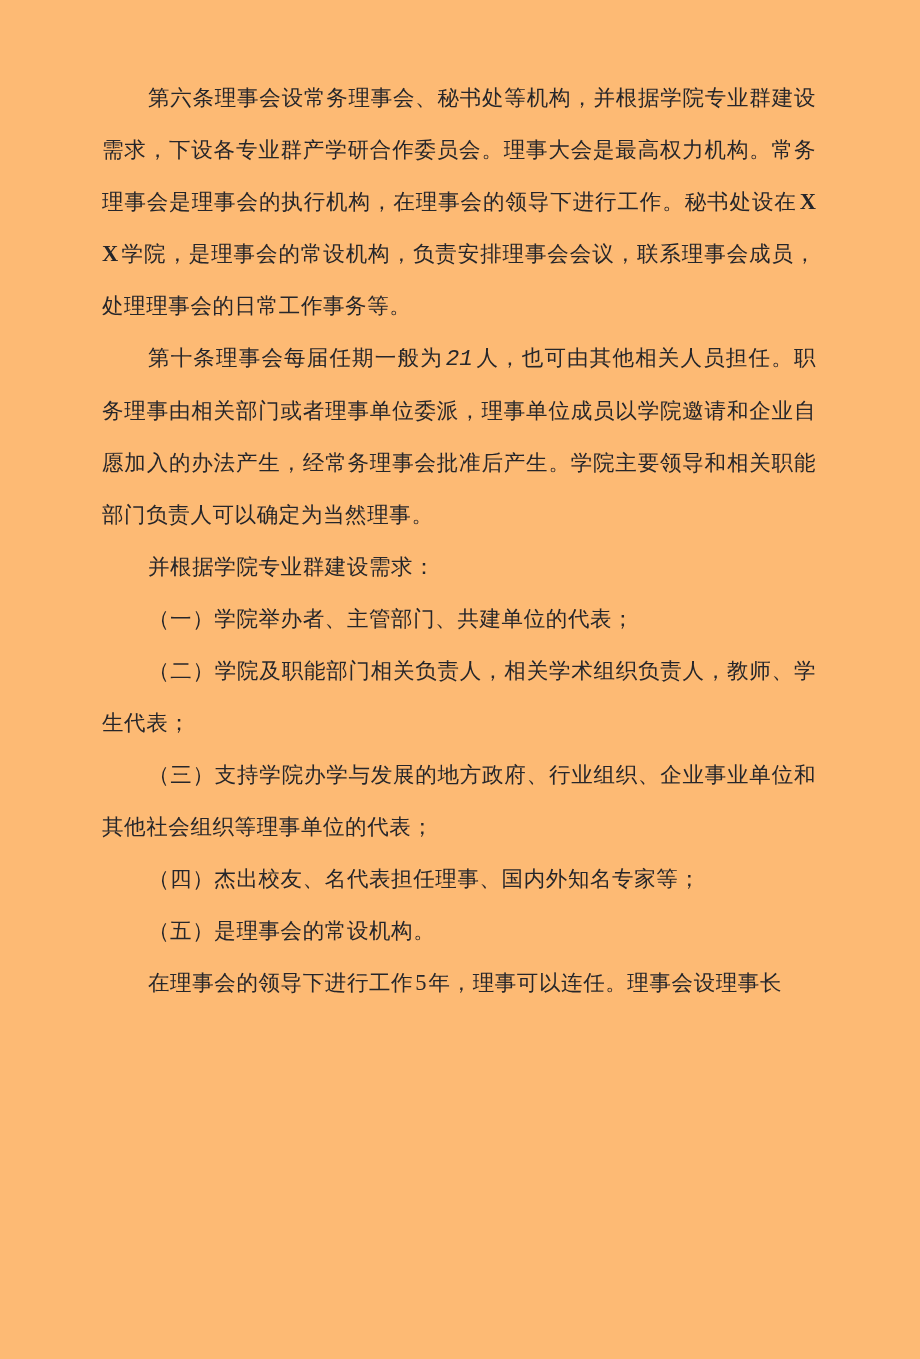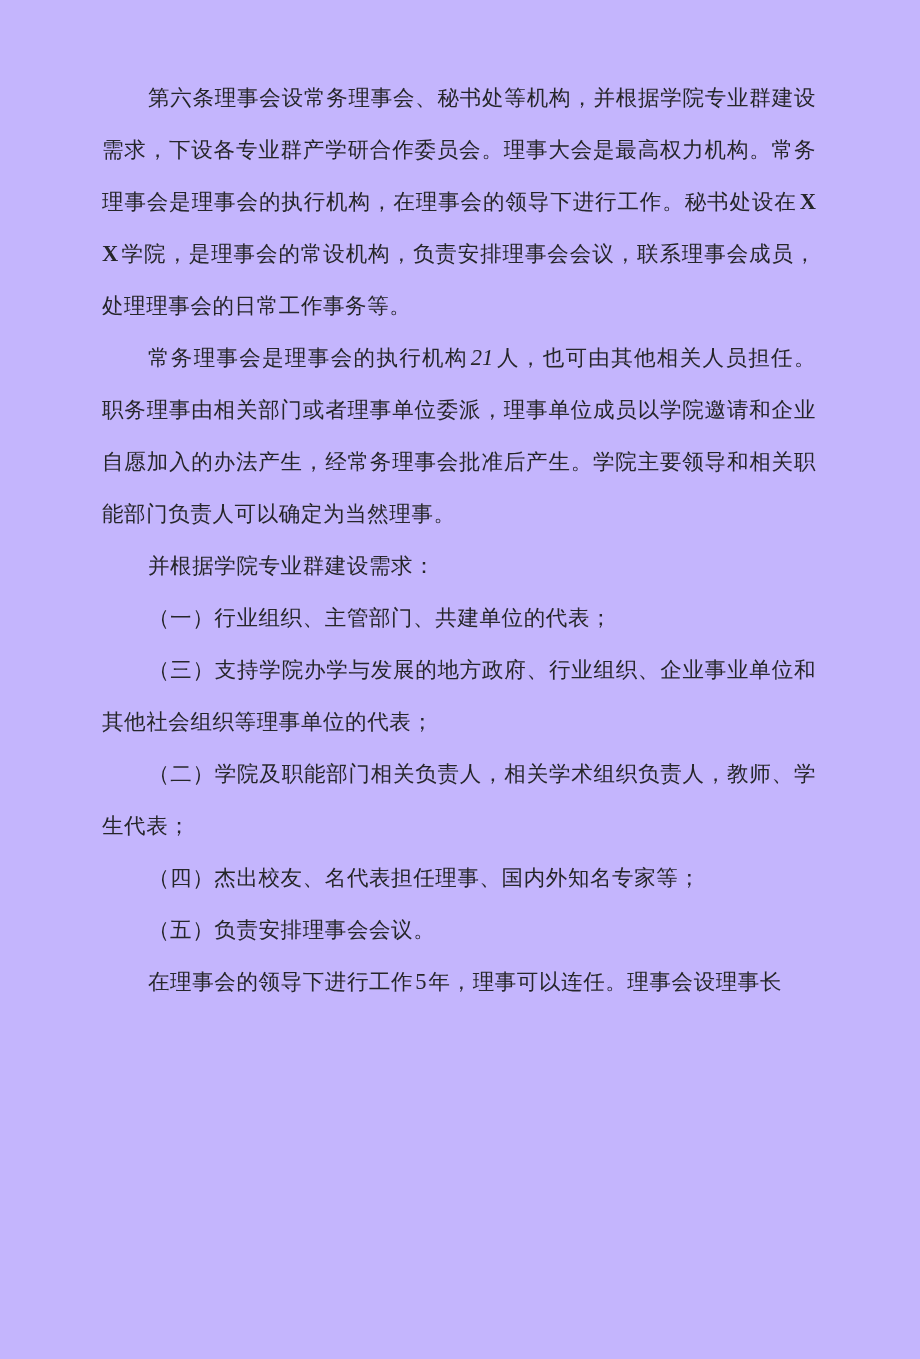--- a/index.html
+++ b/index.html
@@ -57,35 +57,35 @@
     padding: 0 2px;
   }
   .lat-bold {
     font-family: "Liberation Serif", "DejaVu Serif", serif;
     font-weight: bold;
     font-size: 22.5px;
     letter-spacing: 0;
     padding: 0 3px;
   }
   .lat-italic {
-    font-family: Liberation Serif, serif;
+    font-family: Liberation Mono, monospace;
     font-style: italic;
     font-size: 22.5px;
     letter-spacing: 0;
     padding: 0 3px;
   }
 </style>
 </head>
 <body>
 
-<div id="page" style="background: #c4b5fd;">
+<div id="page" style="background: #fdba74;">
   <div id="doc-body" style="color: rgb(38, 38, 42);">
       <p class="para indent"><span>第六条理事会设常务理事会、秘书处等机构，并根据学院专业群建设需求，下设各专业群产学研合作委员会。理事大会是最高权力机构。常务理事会是理事会的执行机构，在理事会的领导下进行工作。秘书处设在</span><span class="lat-bold">XX</span><span>学院，是理事会的常设机构，负责安排理事会会议，联系理事会成员，处理理事会的日常工作事务等。</span></p>
-      <p class="para indent"><span>常务理事会是理事会的执行机构</span><span class="lat-italic">21</span><span>人，也可由其他相关人员担任。职务理事由相关部门或者理事单位委派，理事单位成员以学院邀请和企业自愿加入的办法产生，经常务理事会批准后产生。学院主要领导和相关职能部门负责人可以确定为当然理事。</span></p>
+      <p class="para indent"><span>第十条理事会每届任期一般为</span><span class="lat-italic">21</span><span>人，也可由其他相关人员担任。职务理事由相关部门或者理事单位委派，理事单位成员以学院邀请和企业自愿加入的办法产生，经常务理事会批准后产生。学院主要领导和相关职能部门负责人可以确定为当然理事。</span></p>
       <p class="para indent"><span>并根据学院专业群建设需求：</span></p>
-      <p class="para indent"><span>（一）行业组织、主管部门、共建单位的代表；</span></p>
+      <p class="para indent"><span>（一）学院举办者、主管部门、共建单位的代表；</span></p>
+      <p class="para indent"><span>（二）学院及职能部门相关负责人，相关学术组织负责人，教师、学生代表；</span></p>
       <p class="para indent"><span>（三）支持学院办学与发展的地方政府、行业组织、企业事业单位和其他社会组织等理事单位的代表；</span></p>
-      <p class="para indent"><span>（二）学院及职能部门相关负责人，相关学术组织负责人，教师、学生代表；</span></p>
       <p class="para indent"><span>（四）杰出校友、名代表担任理事、国内外知名专家等；</span></p>
-      <p class="para indent"><span>（五）负责安排理事会会议。</span></p>
+      <p class="para indent"><span>（五）是理事会的常设机构。</span></p>
       <p class="para indent"><span>在理事会的领导下进行工作</span><span class="lat">5</span><span>年，理事可以连任。理事会设理事长</span></p>
     </div>
 </div>
 
 </body></html>

